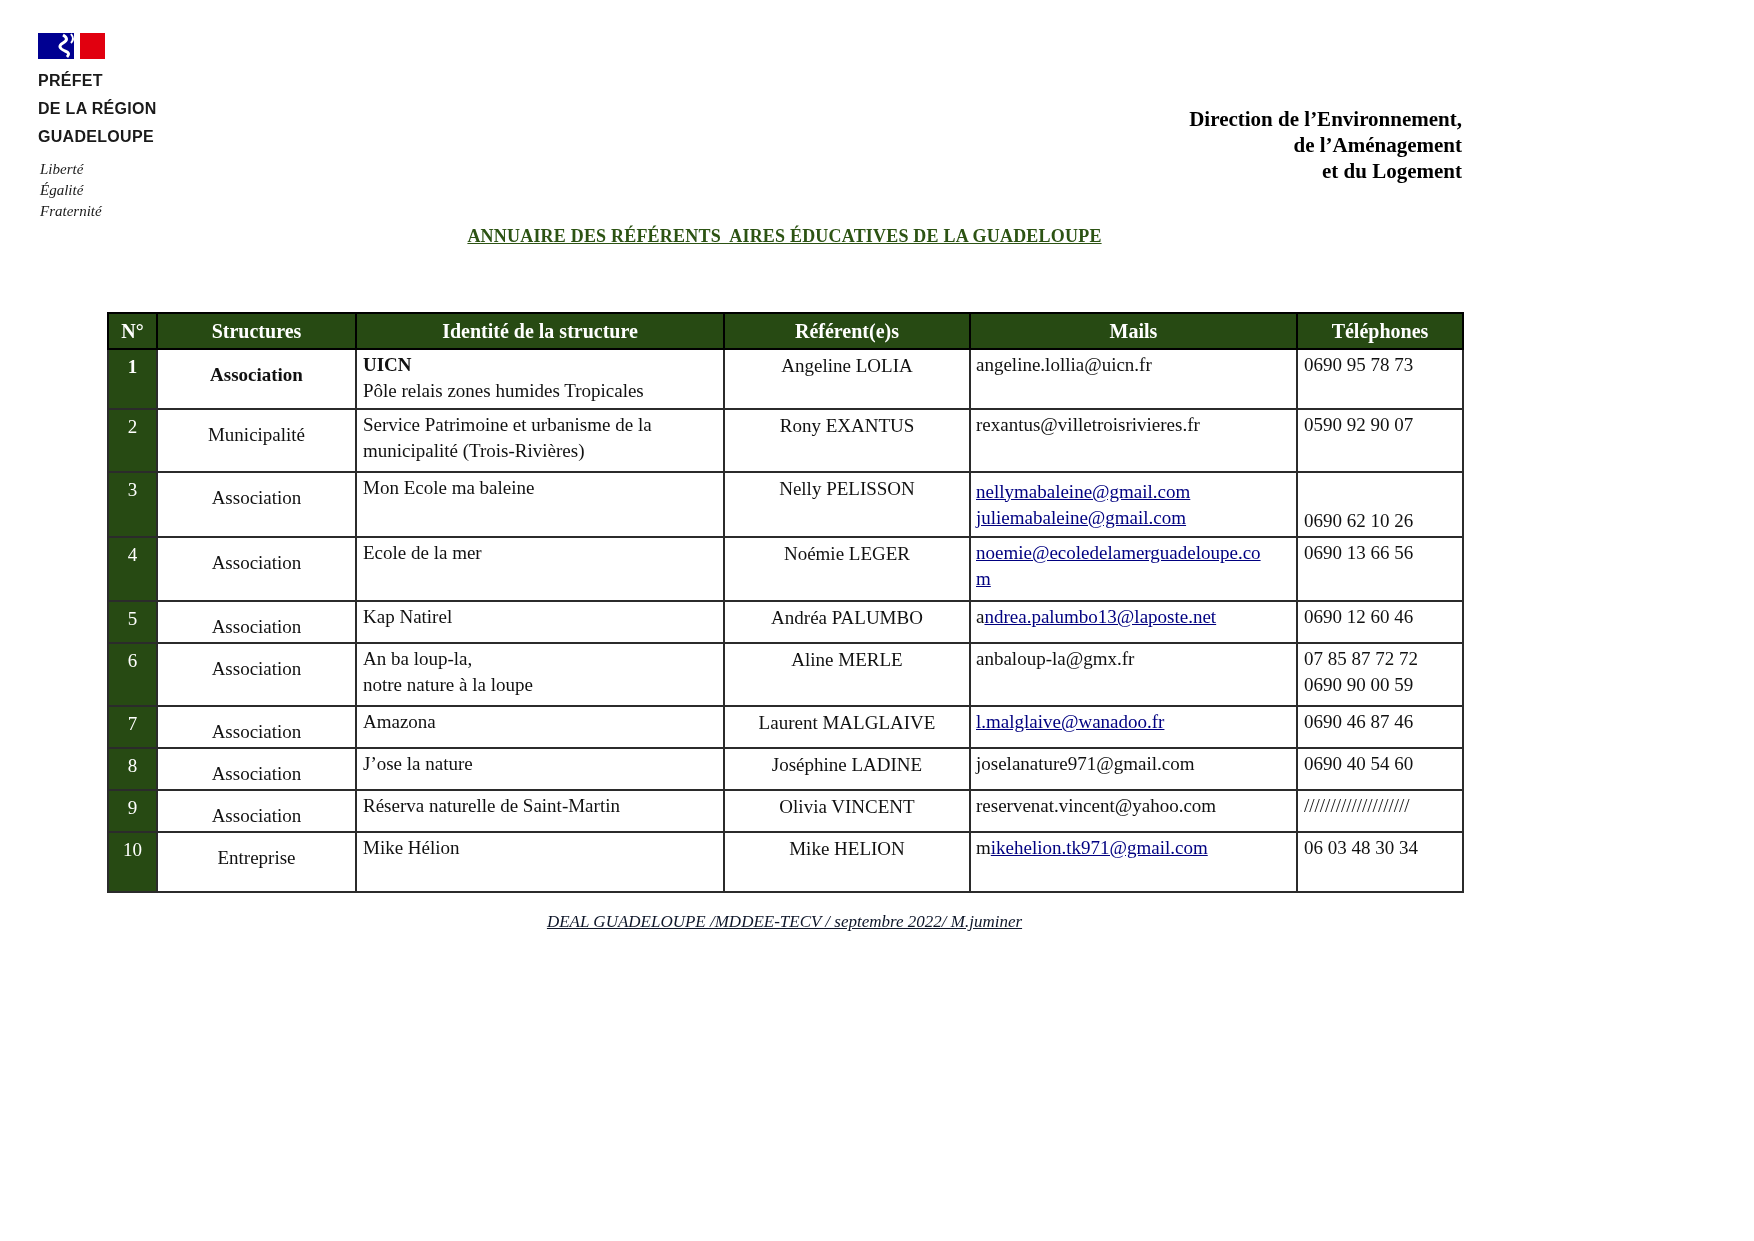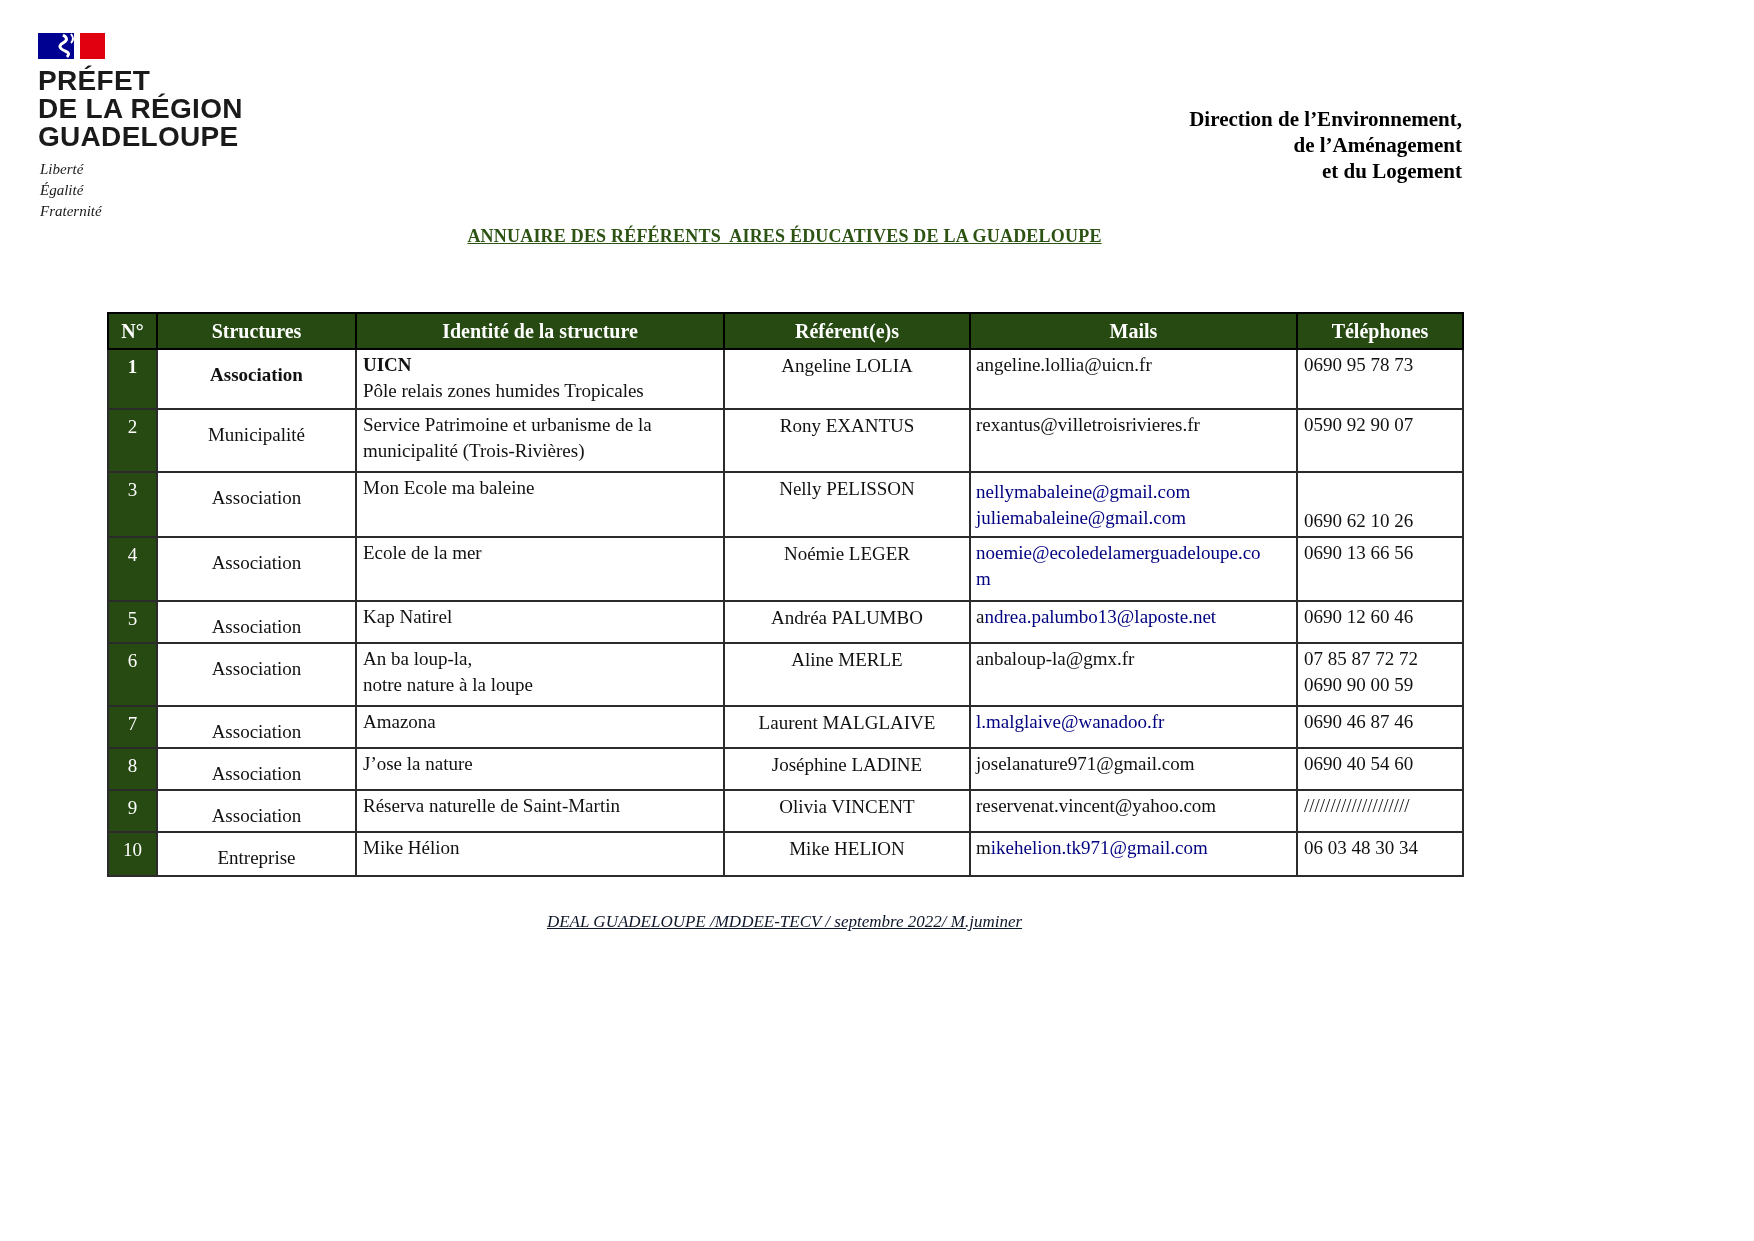--- a/index.html
+++ b/index.html
@@ -15,21 +15,21 @@
     width:1754px;height:1241px;position:relative;background:#ffffff;
     font-family:"Liberation Serif", serif;color:var(--ink);overflow:hidden;
   }
 
   
   .logo{position:absolute;left:38px;top:33px;}
   .flag{display:block;}
   .logo-title{
     margin-top:8px;
     font-family:"Liberation Sans", sans-serif;
-    font-weight:700;font-size:28px;line-height:28px;color:#1a1a1a;
+    font-weight:700;font-size:16px;line-height:28px;color:#1a1a1a;
     letter-spacing:0.3px;
   }
   .logo-motto{
     margin-top:8px;margin-left:2px;
     font-style:italic;font-size:15px;line-height:21px;color:#1a1a1a;
   }
 
   
   .direction{
     position:absolute;right:292px;top:106px;text-align:right;
@@ -58,21 +58,21 @@
     padding:2px 6px;line-height:26px;background:#fff;
   }
   td.num{background:var(--green);color:#fff;text-align:center;padding-top:4px;}
   td.struct{text-align:center;padding-top:12px;border-radius:24px;}
   td.ref{text-align:center;padding-top:3px;}
   td.mail{padding-left:5px;}
   td.phone{padding-left:6px;}
   .b{font-weight:700;}
   .vmid{vertical-align:middle;}
   .vbot{vertical-align:bottom;}
-  a{color:var(--link);cursor:pointer;}
+  a{color:var(--link);text-decoration:underline;cursor:pointer;}
   .wrapmail{max-width:292px;word-break:break-all;}
 
   
   .footer{
     position:absolute;left:107px;top:912px;width:1355px;text-align:center;
     font-style:italic;font-size:17px;text-decoration:underline;color:#0f172a;
   }
 </style>
 </head>
 <body>
@@ -247,21 +247,21 @@
           <div>Réserva naturelle de Saint-Martin</div>
         </td>
         <td class="ref">Olivia VINCENT</td>
         <td class="mail">
           <div>reservenat.vincent@yahoo.com</div>
         </td>
         <td class="phone">
           <div>////////////////////</div>
         </td>
       </tr>
-      <tr style="height: 44px;">
+      <tr style="height: 60px;">
         <td class="num">10</td>
         <td class="struct">Entreprise</td>
         <td class="ident">
           <div>Mike Hélion</div>
         </td>
         <td class="ref">Mike HELION</td>
         <td class="mail">
           <div>m<a>ikehelion.tk971@gmail.com</a></div>
         </td>
         <td class="phone">

